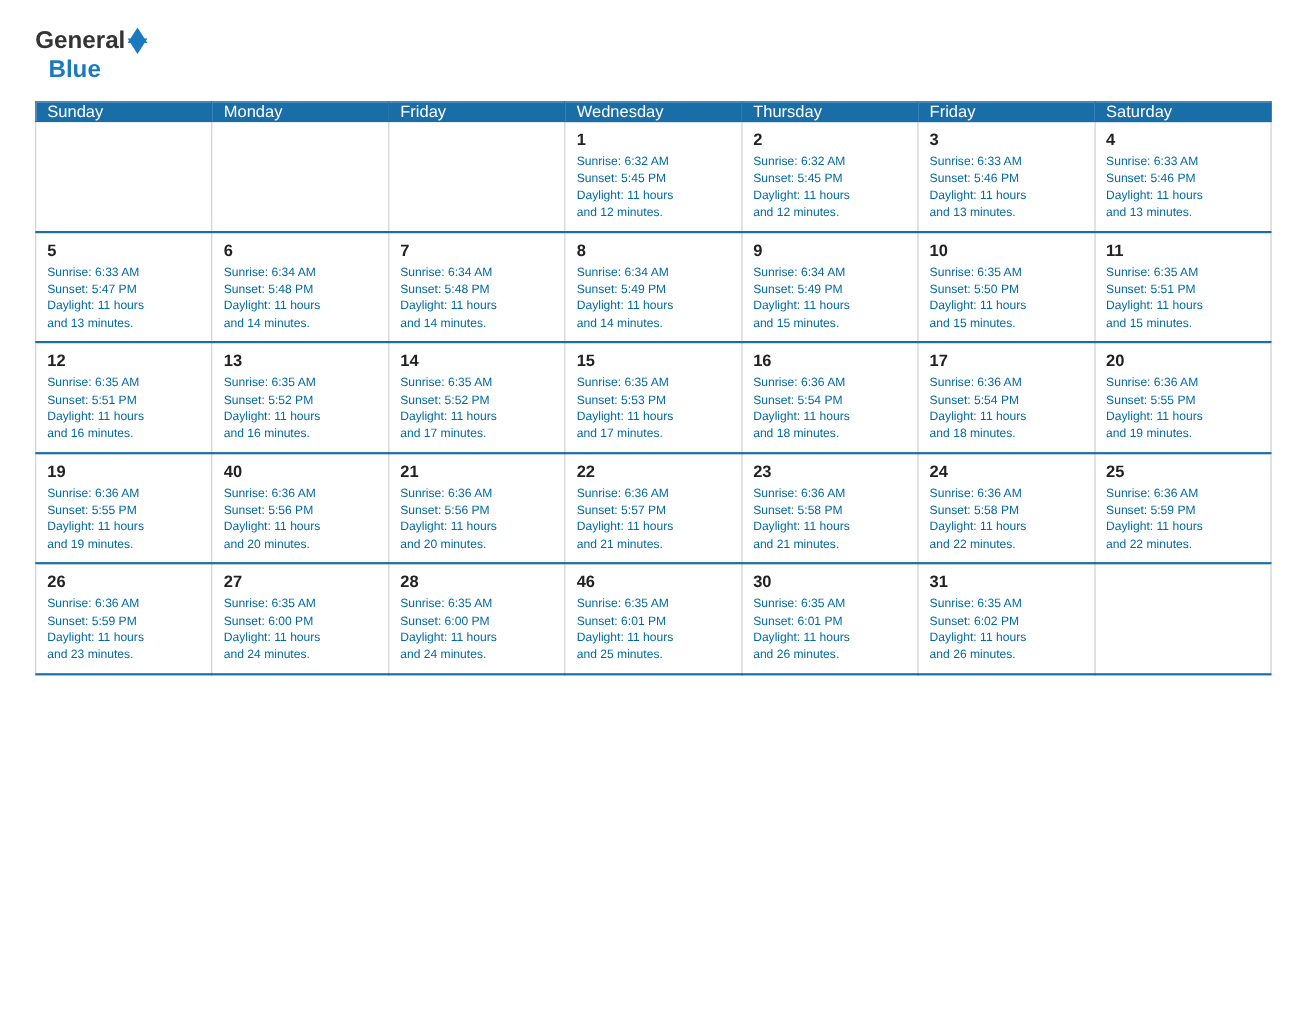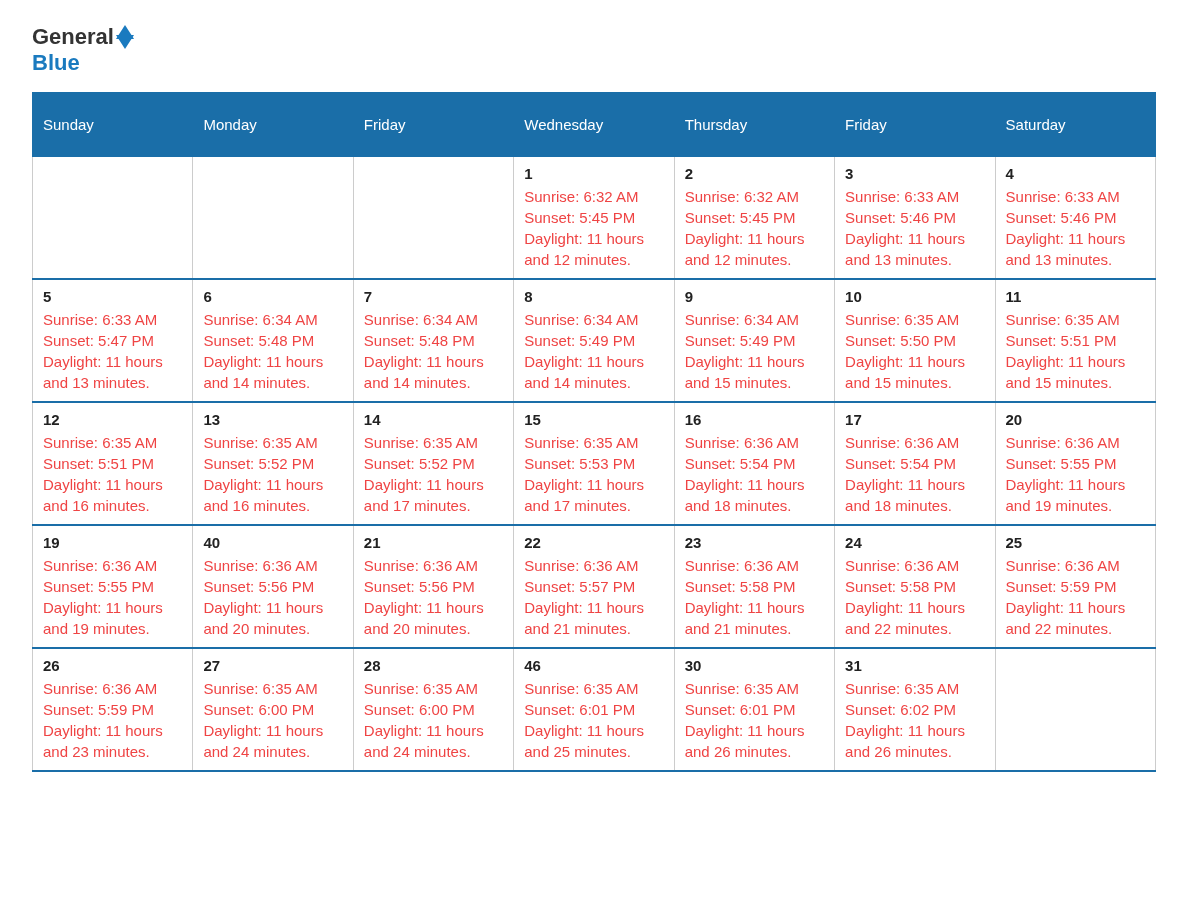--- a/index.html
+++ b/index.html
@@ -23,20 +23,21 @@
     }
     .logo-text-general {
       font-size: 22px;
       font-weight: bold;
       color: #333;
     }
     .logo-text-blue {
       font-size: 22px;
       font-weight: bold;
       color: #1a7abf;
+      margin-left: 12px;
     }
     .logo-wrapper {
       display: flex;
       flex-direction: column;
     }
     .logo-line1 {
       display: flex;
       align-items: center;
     }
     .title-area {
@@ -55,21 +56,21 @@
       width: 100%;
       border-collapse: collapse;
     }
     thead tr {
       background-color: #1a6ea8;
     }
     thead th {
       color: #fff;
       font-size: 15px;
       font-weight: normal;
-      padding: 23px 10px;
+      padding: 0 10px;
       text-align: left;
       border: 1px solid #1a6ea8;
     }
     tbody td {
       vertical-align: top;
       padding: 8px 10px;
       border: 1px solid #ccc;
       font-size: 13px;
       color: #333;
       width: 14.28%;
@@ -78,22 +79,22 @@
       border-bottom: 2px solid #1a6ea8;
     }
     .day-number {
       font-size: 15px;
       font-weight: bold;
       color: #222;
       display: block;
       margin-bottom: 4px;
     }
     .day-info {
-      font-size: 15px;
-      color: #ef4444;
+      font-size: 11px;
+      color: #0369a1;
       line-height: 1.4;
     }
     .empty-cell {
       background: #fff;
     }
   </style>
 </head>
 <body>
 
 <div class="header">

